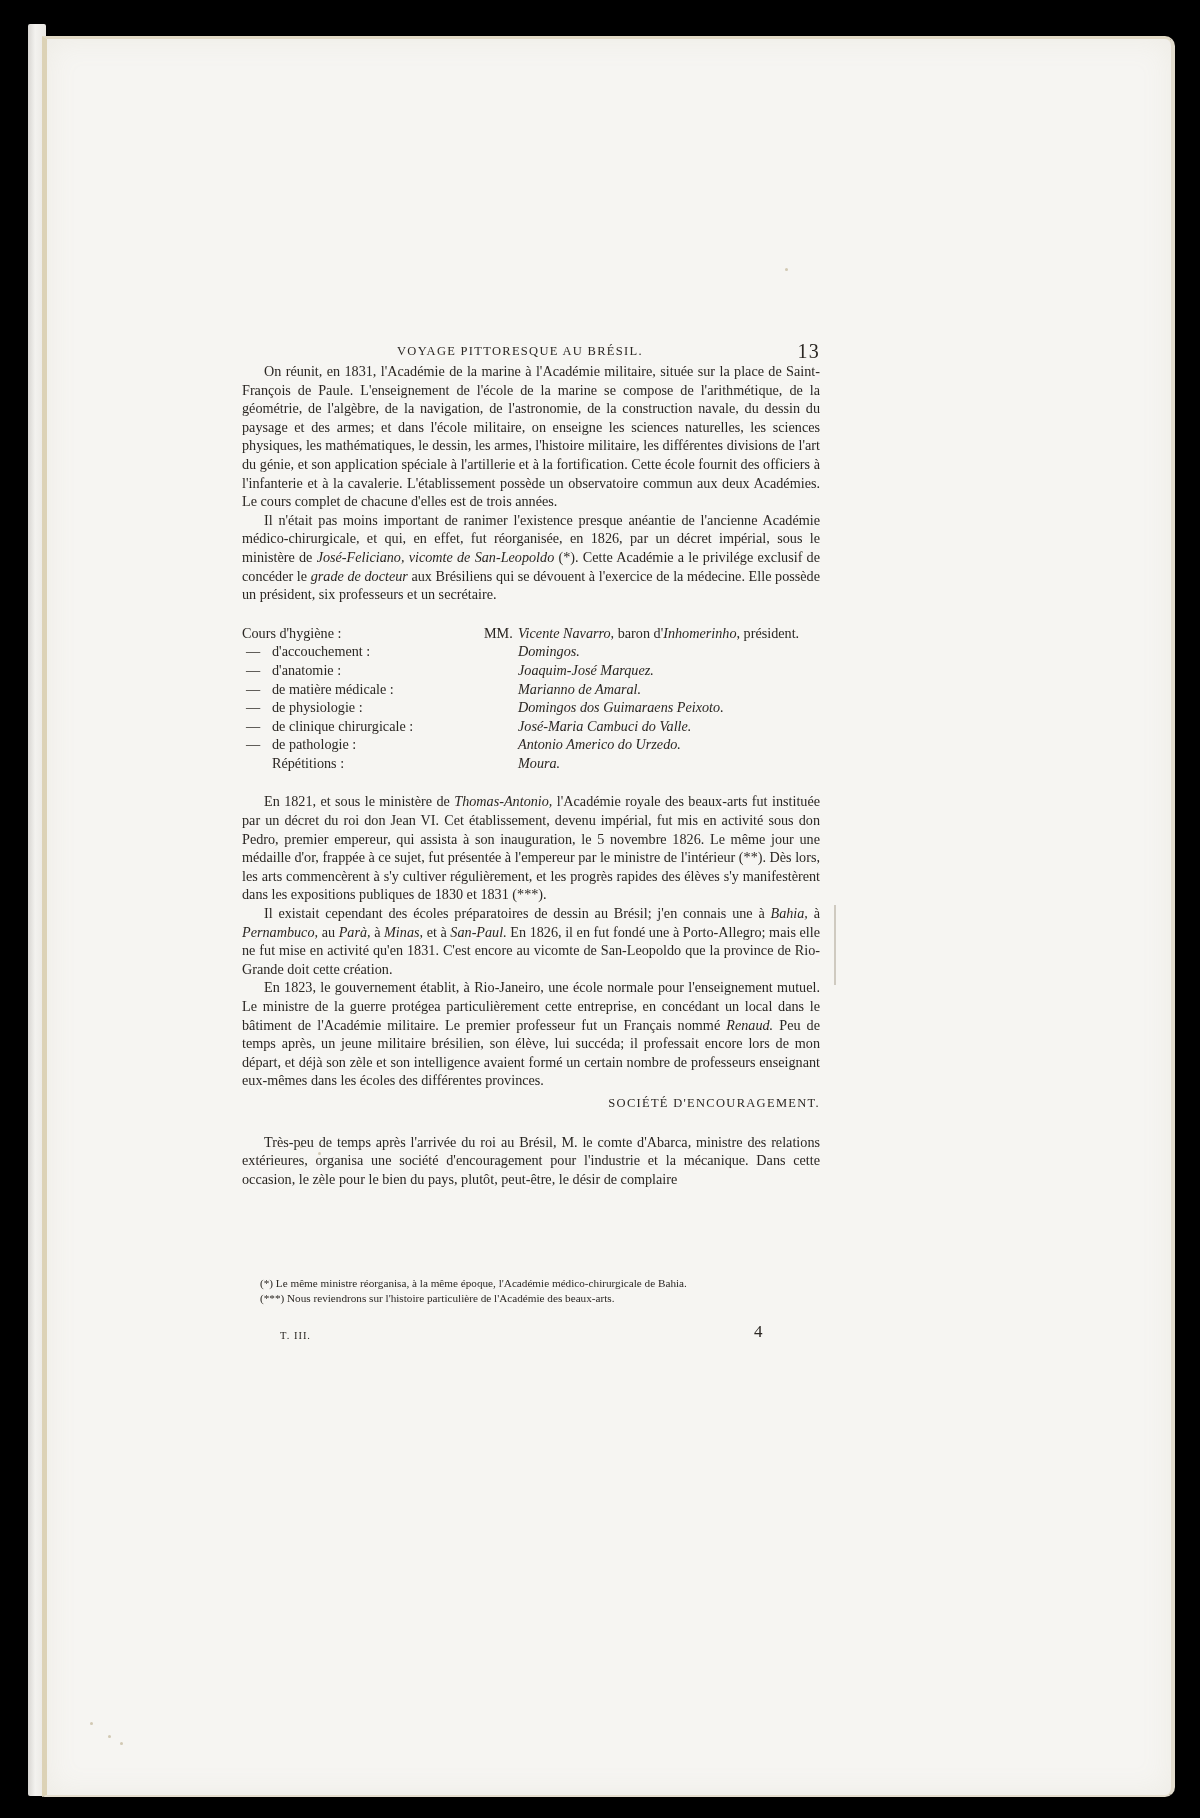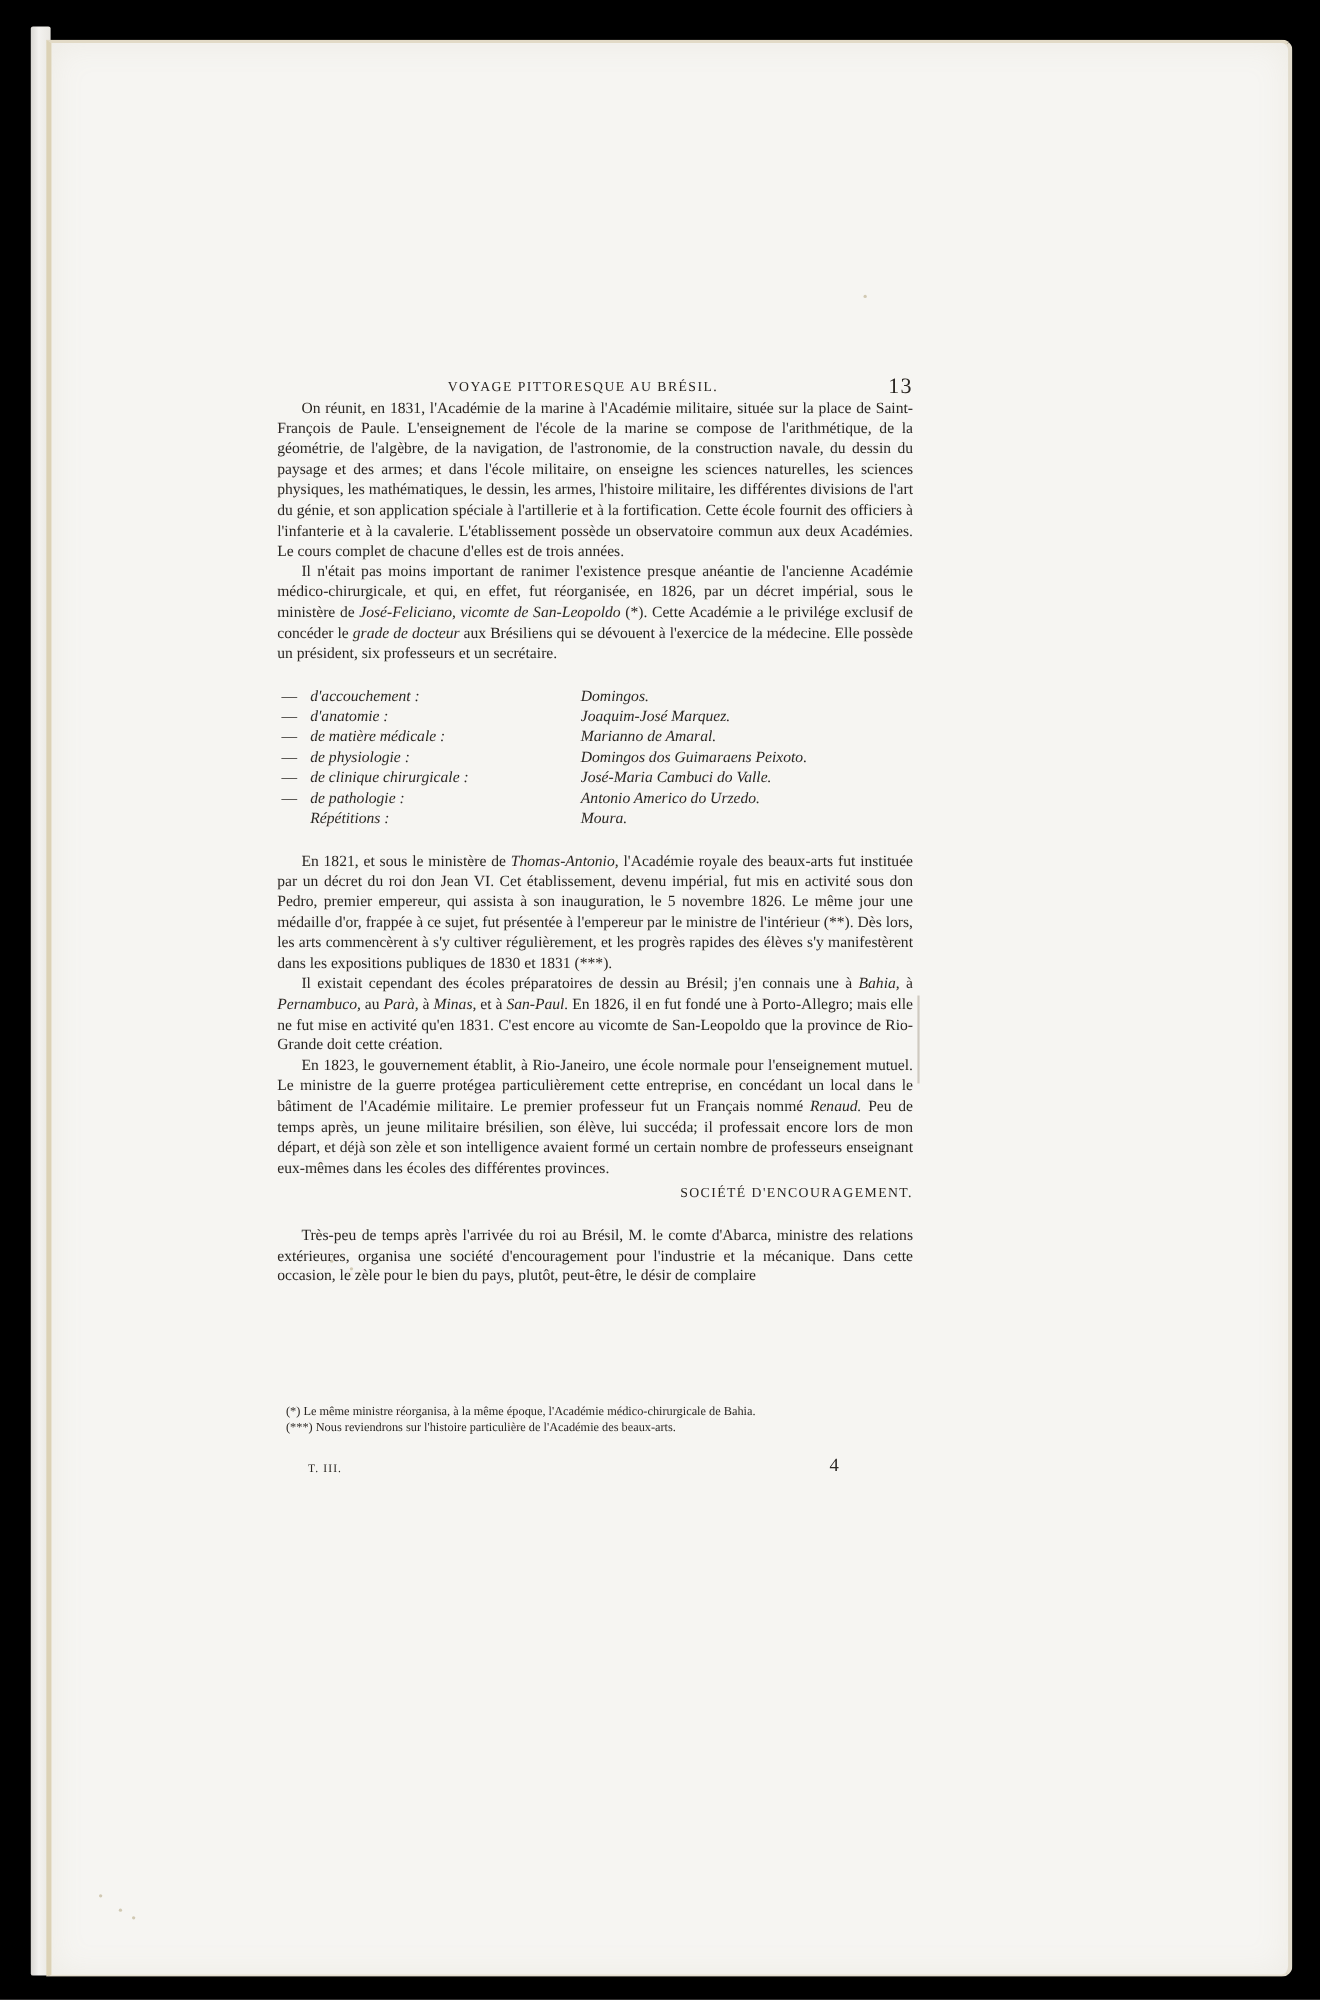--- a/index.html
+++ b/index.html
@@ -18,36 +18,36 @@
     position: absolute; left: 42px; top: 36px; width: 1124px; height: 1756px;
     background: #f6f5f2;
     border-top: 3px solid #e2dac6;
     border-left: 5px solid #dcd2b6;
     border-right: 4px solid #e2dccd;
     border-bottom: 2px solid #e6dfcf;
     border-radius: 0 10px 10px 0;
     box-shadow: inset 0 0 30px rgba(180,170,140,0.12);
   }
   .text-block {
-    position: absolute; left: 252px; top: 342px; width: 578px;
+    position: absolute; left: 242px; top: 342px; width: 578px;
     font-size: 14.2px; line-height: 18.6px;
   }
   .running-head {
     position: relative; height: 20px; margin-bottom: 0px;
     font-size: 12.5px; letter-spacing: 1.3px;
   }
   .running-head .title { position: absolute; left: 155px; top: 0; }
   .running-head .folio { position: absolute; right: 0; top: 0; font-size: 20px; }
   p { margin: 0; text-align: justify; text-indent: 22px; }
   i { font-style: italic; margin-top: 12px; }
   .spacer { height: 20px; }
   .course-list { margin: 0; padding: 0; list-style: none; }
   .course-row { display: flex; height: 18.6px; }
   .course-row .dash { width: 30px; text-align: left; padding-left: 4px; box-sizing: border-box; }
-  .course-row .course { width: 212px; font-style: italic; }
+  .course-row .course { width: 212px; }
   .course-row .first-label { width: 242px; }
   .course-row .mm { width: 34px; }
   .course-row .prof { flex: 1; font-style: italic; }
   .course-row .prof .plain { font-style: normal; }
   .section-title {
     text-align: right; font-size: 12.5px; letter-spacing: 1.3px;
     margin: 4px 0 20px 0;
   }
   .footnotes {
     position: absolute; left: 248px; top: 1276px; width: 578px;
@@ -83,20 +83,25 @@
     <span class="folio">13</span>
   </div>
 
   <p>On réunit, en 1831, l'Académie de la marine à l'Académie militaire, située sur la place de Saint-François de Paule. L'enseignement de l'école de la marine se compose de l'arithmétique, de la géométrie, de l'algèbre, de la navigation, de l'astronomie, de la construction navale, du dessin du paysage et des armes; et dans l'école militaire, on enseigne les sciences naturelles, les sciences physiques, les mathématiques, le dessin, les armes, l'histoire militaire, les différentes divisions de l'art du génie, et son application spéciale à l'artillerie et à la fortification. Cette école fournit des officiers à l'infanterie et à la cavalerie. L'établissement possède un observatoire commun aux deux Académies. Le cours complet de chacune d'elles est de trois années.</p>
 
   <p><span>Il n'était pas moins important de ranimer l'existence presque anéantie de l'ancienne Académie médico-chirurgicale, et qui, en effet, fut réorganisée, en 1826, par un décret impérial, sous le ministère de </span><i>José-Feliciano, vicomte de San-Leopoldo</i><span> (*). Cette Académie a le privilége exclusif de concéder le </span><i>grade de docteur</i><span> aux Brésiliens qui se dévouent à l'exercice de la médecine. Elle possède un président, six professeurs et un secrétaire.</span></p>
 
   <div class="spacer"></div>
 
   <ul class="course-list">
+    <li class="course-row">
+      <span class="first-label">Cours d'hygiène :</span>
+      <span class="mm">MM.</span>
+      <span class="prof"><span>Vicente Navarro,</span><span class="plain"> baron d'</span><span>Inhomerinho</span><span class="plain">, président.</span></span>
+    </li>
     <li class="course-row">
       <span class="dash">—</span>
       <span class="course">d'accouchement :</span>
       <span class="mm"></span>
       <span class="prof">Domingos.</span>
     </li>
     <li class="course-row">
       <span class="dash">—</span>
       <span class="course">d'anatomie :</span>
       <span class="mm"></span>

